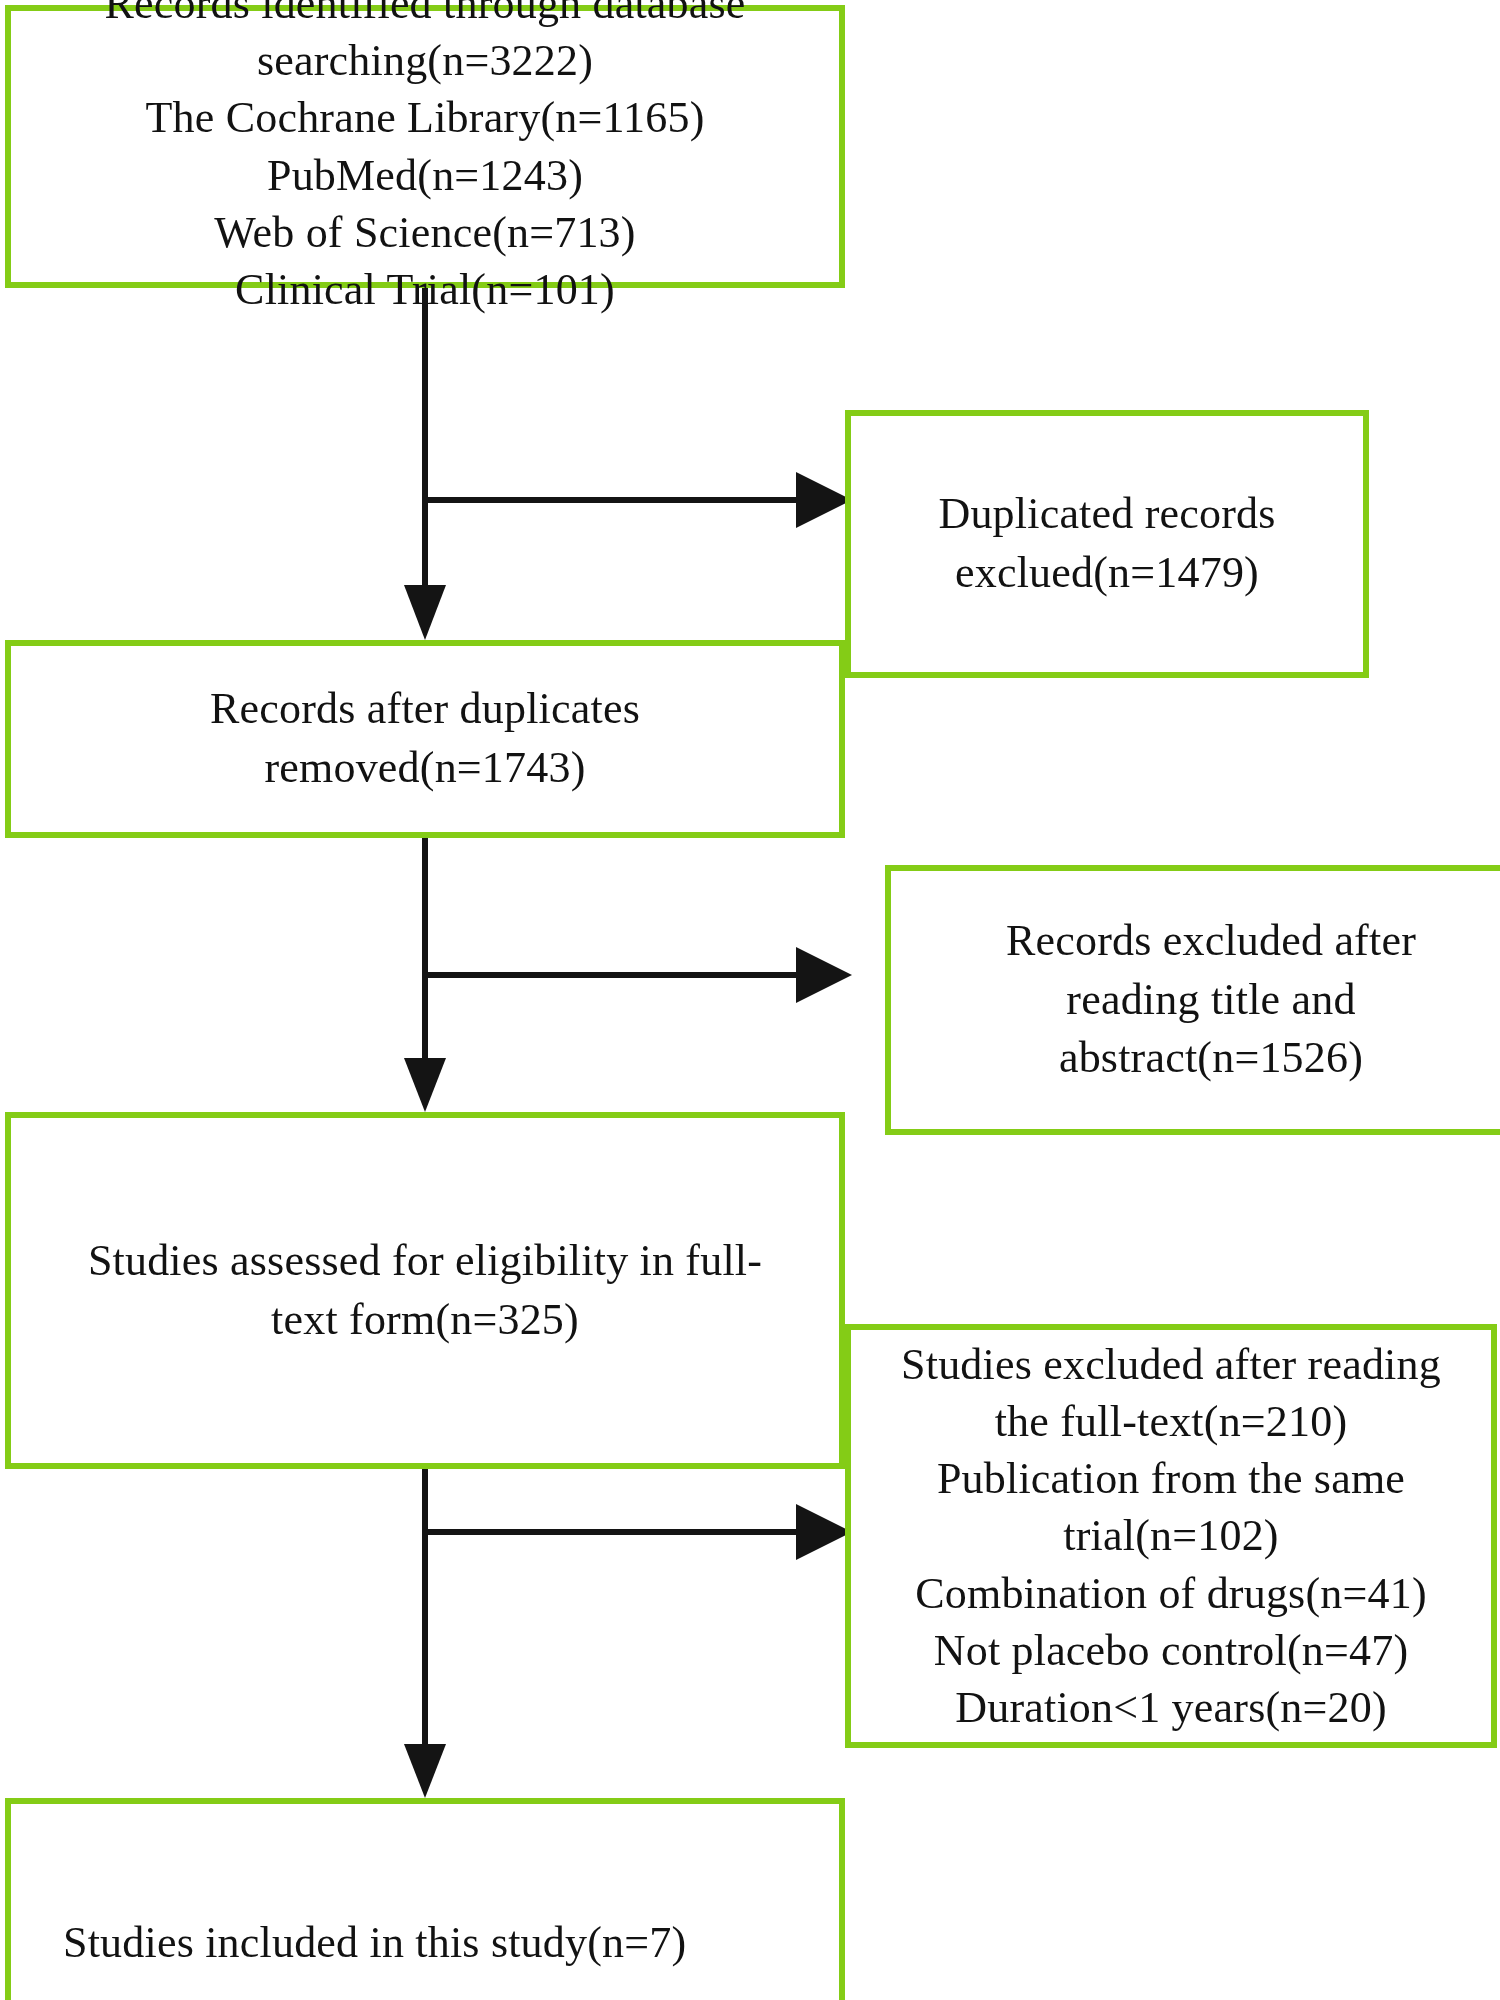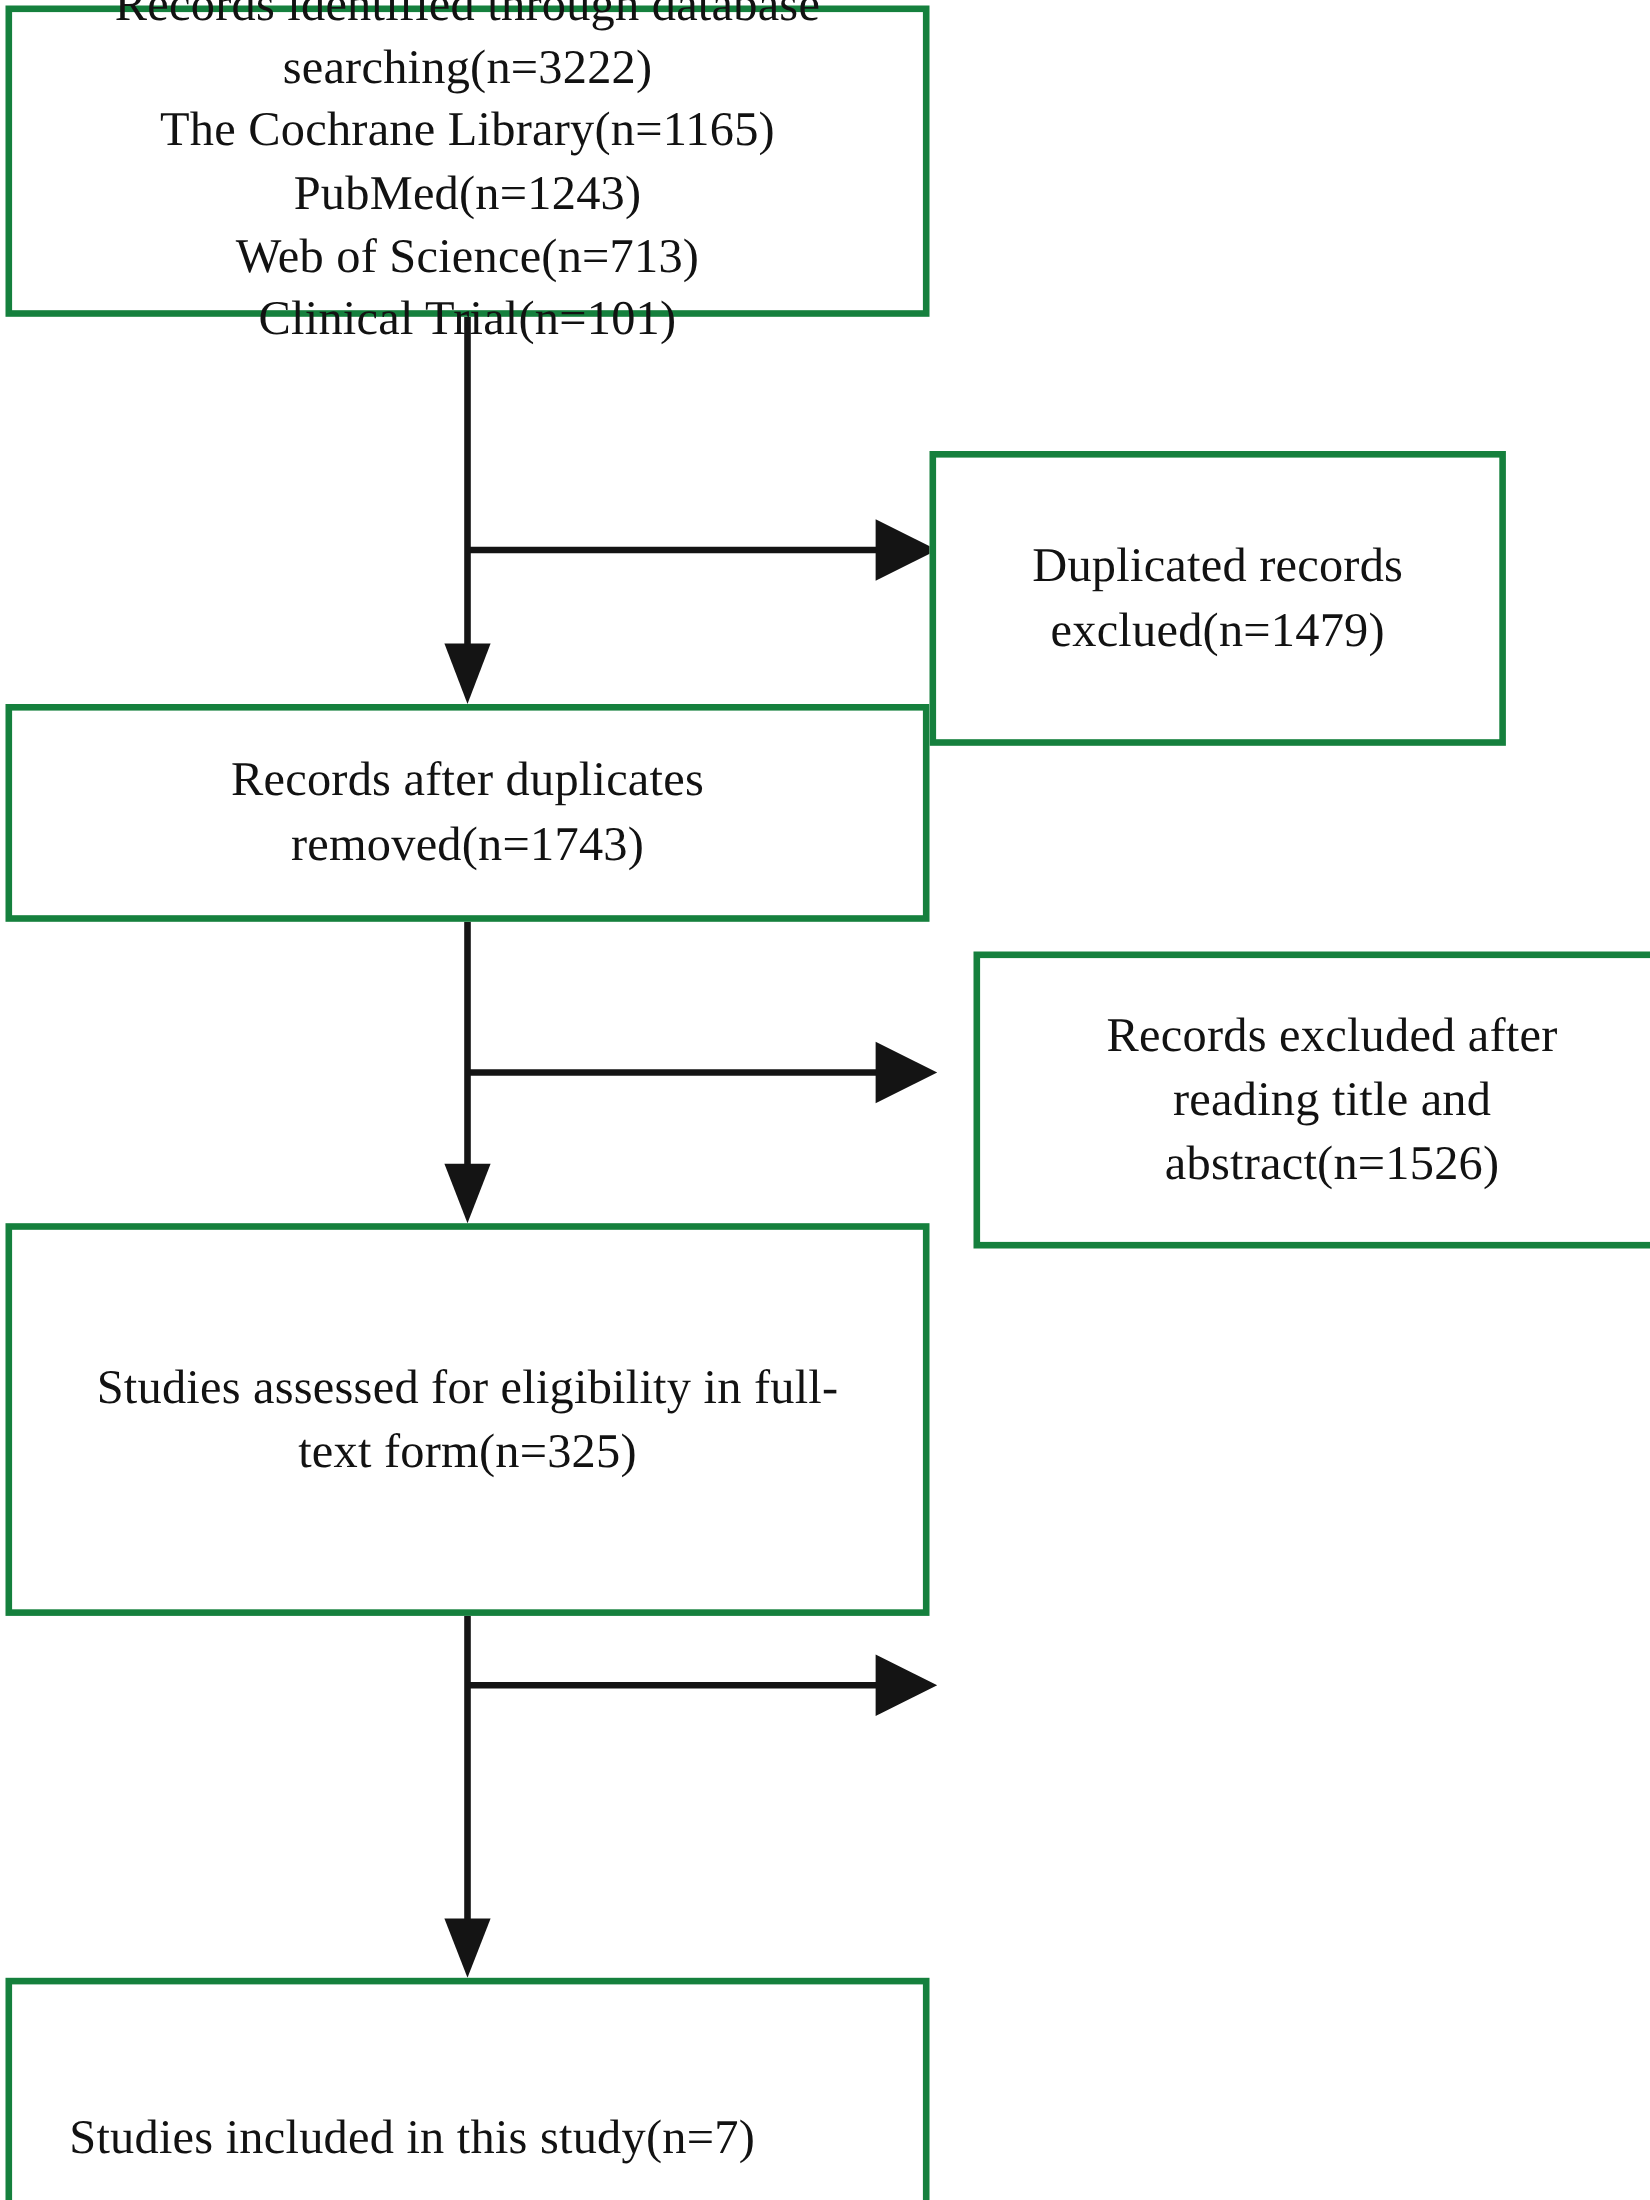--- a/index.html
+++ b/index.html
@@ -11,21 +11,21 @@
     position: relative;
     width: 1500px;
     height: 2000px;
     background: #ffffff;
     overflow: hidden;
     font-family: "Liberation Serif", "DejaVu Serif", serif;
   }
   .flow-box {
     position: absolute;
     box-sizing: border-box;
-    border: 6px solid #15803d;
+    border: 6px solid #84cc16;
     background: #ffffff;
     display: flex;
     align-items: center;
     justify-content: center;
     text-align: center;
   }
   .box-text {
     display: block;
     width: 100%;
     color: #121212;
@@ -109,18 +109,27 @@
     <span class="box-text">Records excluded after
 reading title and
 abstract(n=1526)</span>
   </div>
 
   <div class="flow-box" style="left:5px; top:1112px; width:840px; height:357px;">
     <span class="box-text">Studies assessed for eligibility in full-
 text form(n=325)</span>
   </div>
 
+  <div class="flow-box" style="left:845px; top:1324px; width:652px; height:424px;">
+    <span class="box-text tight">Studies excluded after reading
+the full-text(n=210)
+Publication from the same
+trial(n=102)
+Combination of drugs(n=41)
+Not placebo control(n=47)
+Duration&lt;1 years(n=20)</span>
+  </div>
 
   <div class="flow-box" style="left:5px; top:1798px; width:840px; height:290px;">
     <span class="box-text left-aligned">Studies included in this study(n=7)</span>
   </div>
 
 </div>
 
 </body></html>

